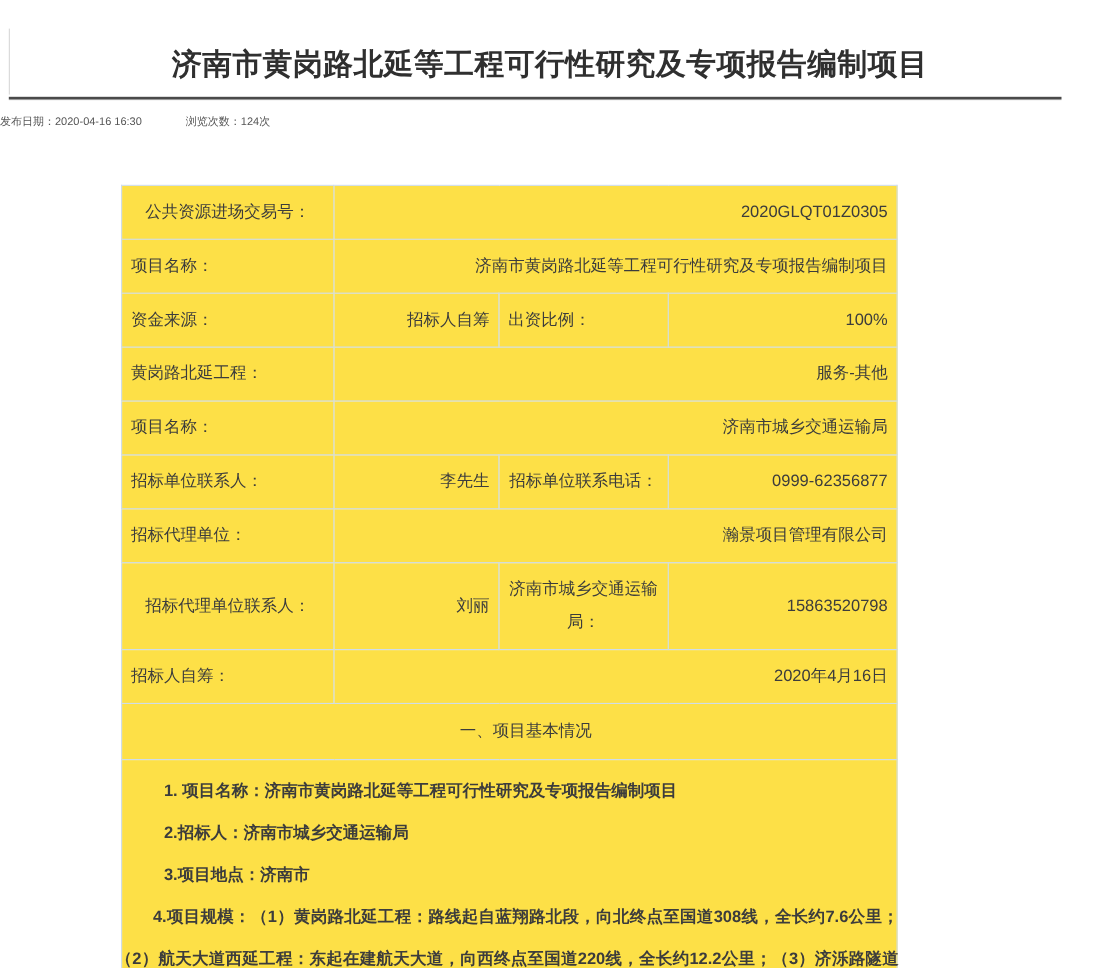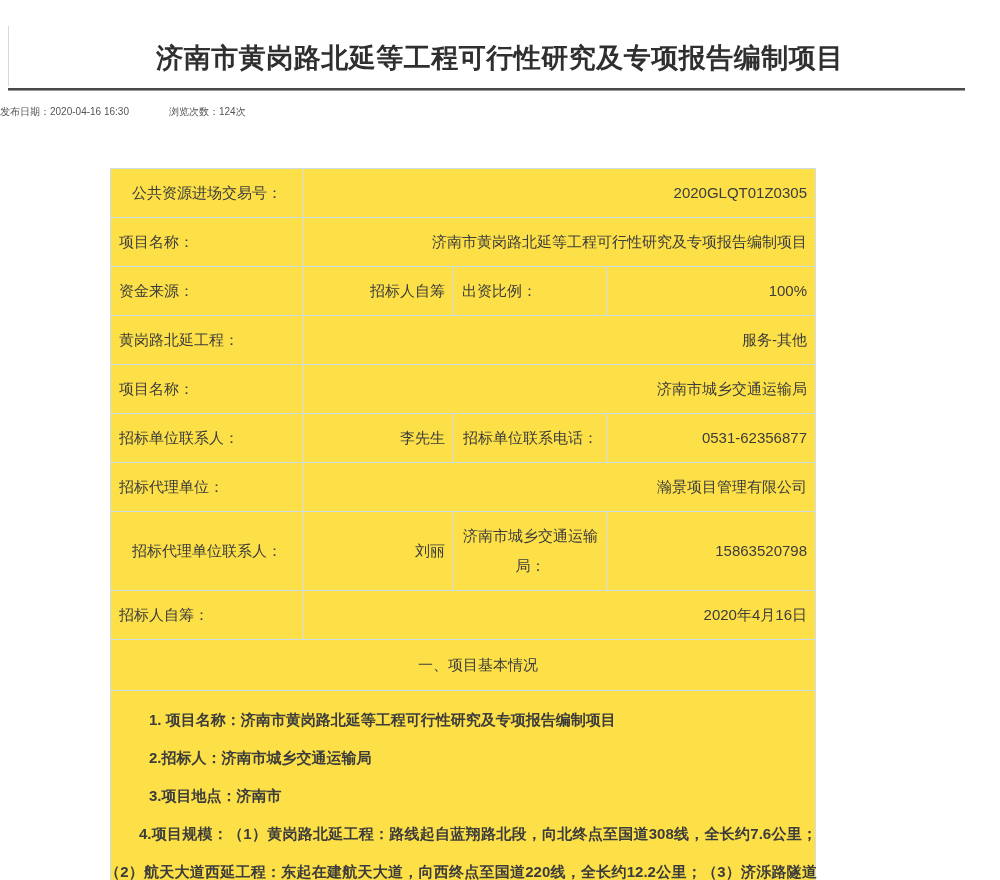--- a/index.html
+++ b/index.html
@@ -218,21 +218,21 @@
         <td>
           <div class="cell lbl">招标单位联系人：</div>
         </td>
         <td>
           <div class="cell val">李先生</div>
         </td>
         <td>
           <div class="cell lbl-wrap">招标单位联系电话：</div>
         </td>
         <td>
-          <div class="cell val">0531-62356877</div>
+          <div class="cell val">0999-62356877</div>
         </td>
       </tr>
 
       <tr>
         <td>
           <div class="cell lbl">招标代理单位：</div>
         </td>
         <td colspan="3">
           <div class="cell val">瀚景项目管理有限公司</div>
         </td>

